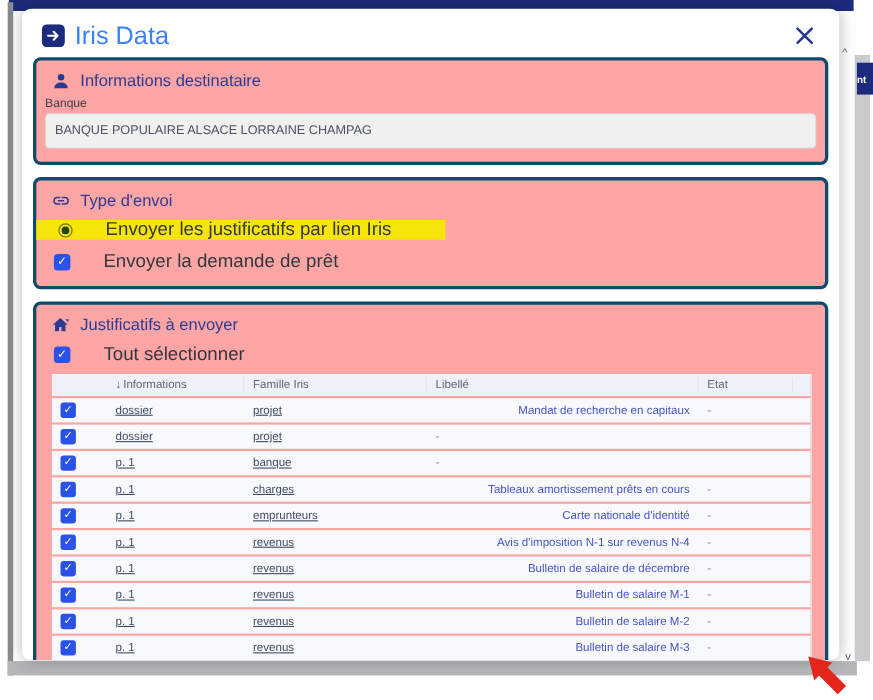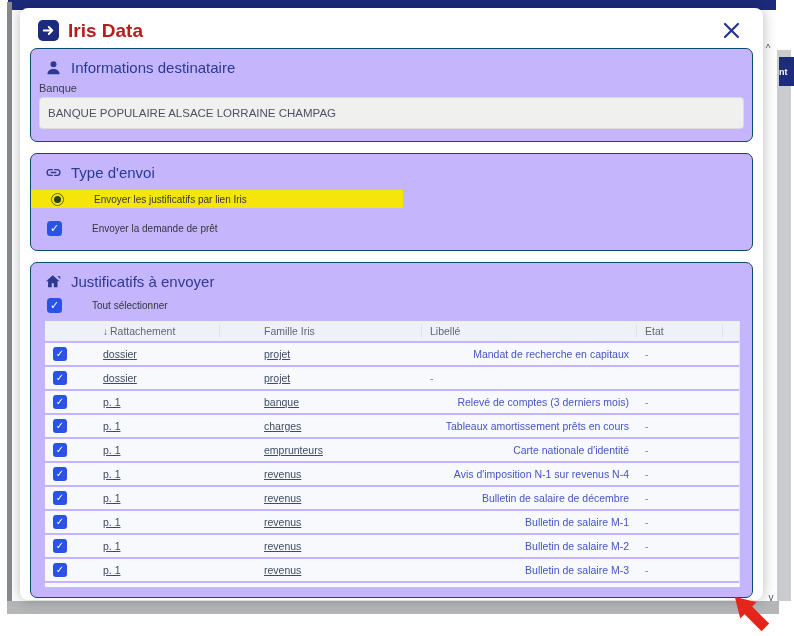--- a/index.html
+++ b/index.html
@@ -15,54 +15,54 @@
     color:#fff; font-size:9px; font-weight:bold; display:flex; align-items:center; }
   .scroll-arrow{ position:absolute; color:#555a60; font-size:10px; line-height:10px; width:12px; text-align:center; cursor:default;}
   .scroll-up  { left:762px; top:44px; }
   .scroll-down{ left:765px; top:593px; }
 
   
   .modal { position:absolute; left:20px; top:8px; width:743px; height:592px; background:#fff;
     border-radius:8px; box-shadow:0 0 14px rgba(0,0,0,.28); z-index:10; display:flex; flex-direction:column; overflow:hidden; }
   .modal-header { display:flex; align-items:center; padding:11px 20px 6px 18px; }
   .app-icon { width:21px; height:21px; margin-right:9px; flex:0 0 auto; }
-  .modal-title { font-size:19px; font-weight:700; color:#b91c1c; flex:1; }
+  .modal-title { font-size:23px; font-weight:400; color:#3b82f6; flex:1; }
   .close-btn { background:none; border:none; cursor:pointer; padding:2px; line-height:0; }
 
-  .card { border:1px solid #0c4a6e; border-radius:7px; margin:0 10px 11px 10px; background:#c4b5fd; padding:8px 8px 10px 8px; }
+  .card { border:3px solid #0c4a6e; border-radius:7px; margin:0 10px 11px 10px; background:#fca5a5; padding:8px 8px 10px 8px; }
   .card-title { display:flex; align-items:center; gap:9px; padding:2px 0 6px 6px; color:#2c3a93; font-size:15px; font-weight:500; }
   .card-title svg { width:17px; height:17px; flex:0 0 auto; }
 
   .fields { display:flex; gap:28px; padding:0 0 2px 0; }
   .field { flex:1; }
   .field-label { font-size:11px; color:#3b3f46; margin-bottom:3px; }
   .field input { width:100%; height:32px; background:#f0f0ef; border:1px solid #dcdcdc; border-radius:4px;
     font-family:"Liberation Sans",sans-serif; font-size:11.5px; color:#4a5264; padding:0 8px; }
 
   
   .option-row { display:flex; align-items:center; min-height:20px; margin:2px 0; }
   .highlight-band { background:#f6e50a; width:372px; margin-left:-8px; padding-left:8px; height:18px; display:flex; align-items:center; }
   .radio { width:13px; height:13px; border-radius:50%; border:1.5px solid rgba(0,0,0,.55); margin-left:12px;
     display:inline-flex; align-items:center; justify-content:center; cursor:pointer; flex:0 0 auto; }
   .radio .dot { width:7px; height:7px; border-radius:50%; background:#1f4420; }
-  .option-label { font-size:10px; color:#33373d; margin-left:30px; }
+  .option-label { font-size:17px; color:#33373d; margin-left:30px; }
   .checkbox { width:15px; height:15px; background:#2b52e8; border-radius:3.5px; color:#fff; font-size:11px;
     display:inline-flex; align-items:center; justify-content:center; cursor:pointer; flex:0 0 auto; line-height:1; }
   .cb-offset { margin-left:8px; }
   .cb-row-gap { margin-top:9px; }
 
   
   .select-all { display:flex; align-items:center; padding:2px 0 8px 0; }
   .doc-table { margin:0 4px 0 6px; height:266px; overflow:hidden; border-right:1px solid #e6e8f0; }
   .thead { display:flex; background:#eff1f8; height:20px; align-items:center; }
   .th { font-size:10.5px; color:#5f6677; padding:0 8px; border-right:1px solid #dfe2ee; height:14px; display:flex; align-items:center; }
   .tr { display:flex; background:#f8f9fd; height:22px; align-items:center; margin-top:2px; cursor:pointer; }
   .col-check { width:50px; flex:0 0 auto; display:flex; justify-content:flex-start; padding-left:10px; border-right-color:transparent;}
   .col-ratt  { width:125px; flex:0 0 auto; }
-  .col-fam   { width:166px; flex:0 0 auto;margin-left:36px; }
+  .col-fam   { width:166px; flex:0 0 auto; }
   .col-lib   { flex:1; }
   .col-etat  { width:86px; flex:0 0 auto; }
   .col-end   { width:12px; flex:0 0 auto; border-right:none; }
   .td { font-size:10.5px; padding:0 8px; }
   .td.col-ratt, .td.col-fam { color:#3f4b66;text-decoration:underline; }
   .td.col-lib { color:#4654c4;text-align:right; }
   .td.col-etat { color:#7b8294; }
   .sort-icon { color:#4654c4; margin-right:2px; font-size:10px; }
   .row-cb { width:14px; height:14px; font-size:10px; border-radius:3px; }
 
@@ -146,21 +146,21 @@
       <div class="select-all">
         <span class="checkbox cb-offset">✓</span>
         <span class="option-label">Tout sélectionner</span>
       </div>
 
       <div class="doc-table">
         <div class="thead">
           <span class="th col-check"></span>
           <span class="th col-ratt">
             <span class="sort-icon">↓</span>
-            <span>Rattachement</span>
+            <span>Informations</span>
           </span>
           <span class="th col-fam">Famille Iris</span>
           <span class="th col-lib">Libellé</span>
           <span class="th col-etat">Etat</span>
           <span class="th col-end"></span>
         </div>
         <div>
             <div class="tr">
     <span class="td col-check">
                 <span class="checkbox row-cb">✓</span>
@@ -179,21 +179,20 @@
     <span class="td col-fam">projet</span>
     <span class="td col-etat">-</span>
     <span class="td col-end"></span>
   </div>
             <div class="tr">
     <span class="td col-check">
                 <span class="checkbox row-cb">✓</span>
               </span>
     <span class="td col-ratt">p. 1</span>
     <span class="td col-fam">banque</span>
-    <span class="td col-lib">Relevé de comptes (3 derniers mois)</span>
     <span class="td col-etat">-</span>
     <span class="td col-end"></span>
   </div>
             <div class="tr">
     <span class="td col-check">
                 <span class="checkbox row-cb">✓</span>
               </span>
     <span class="td col-ratt">p. 1</span>
     <span class="td col-fam">charges</span>
     <span class="td col-lib">Tableaux amortissement prêts en cours</span>

